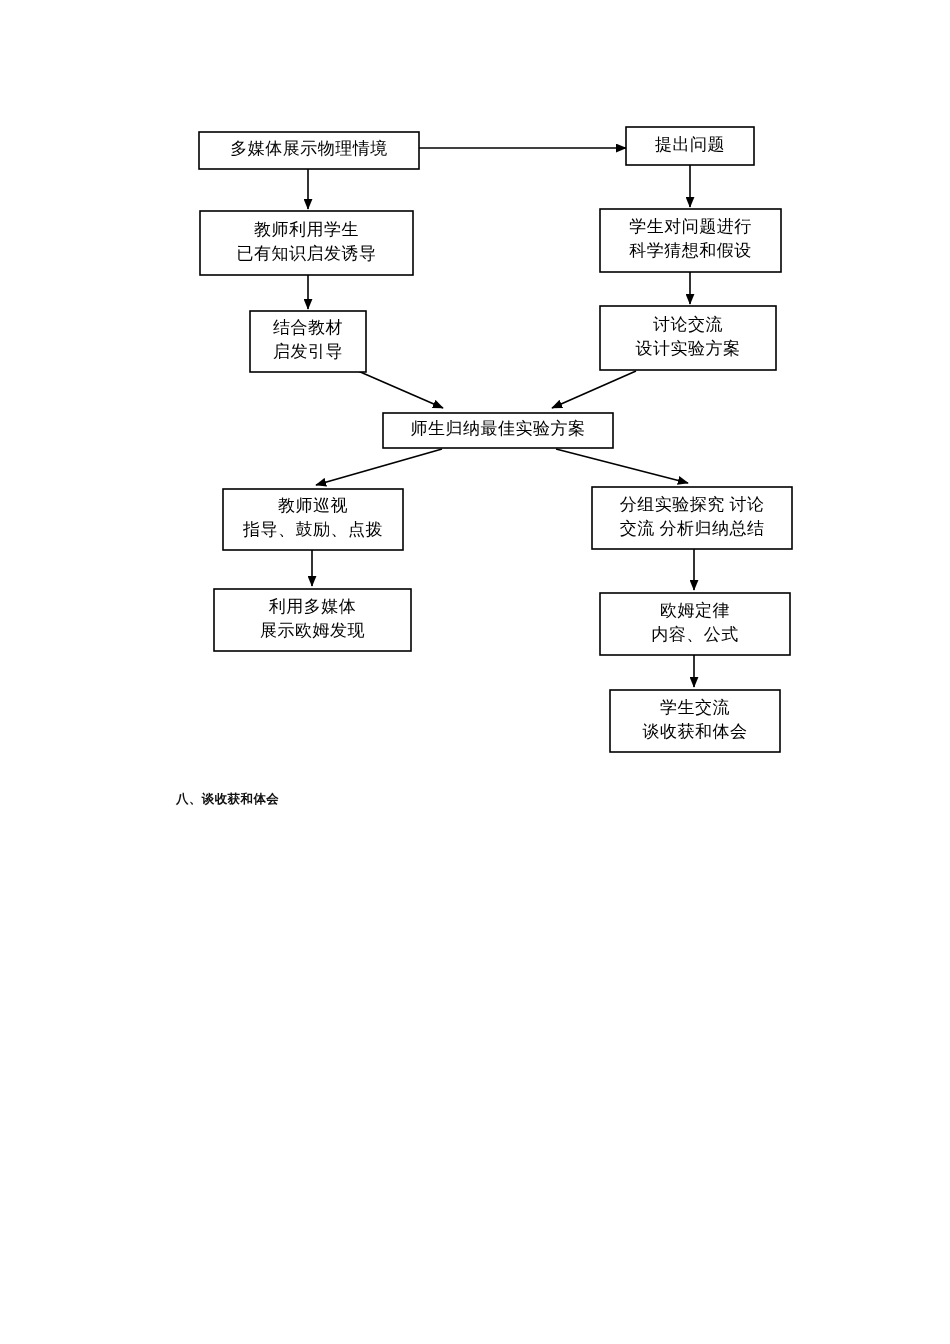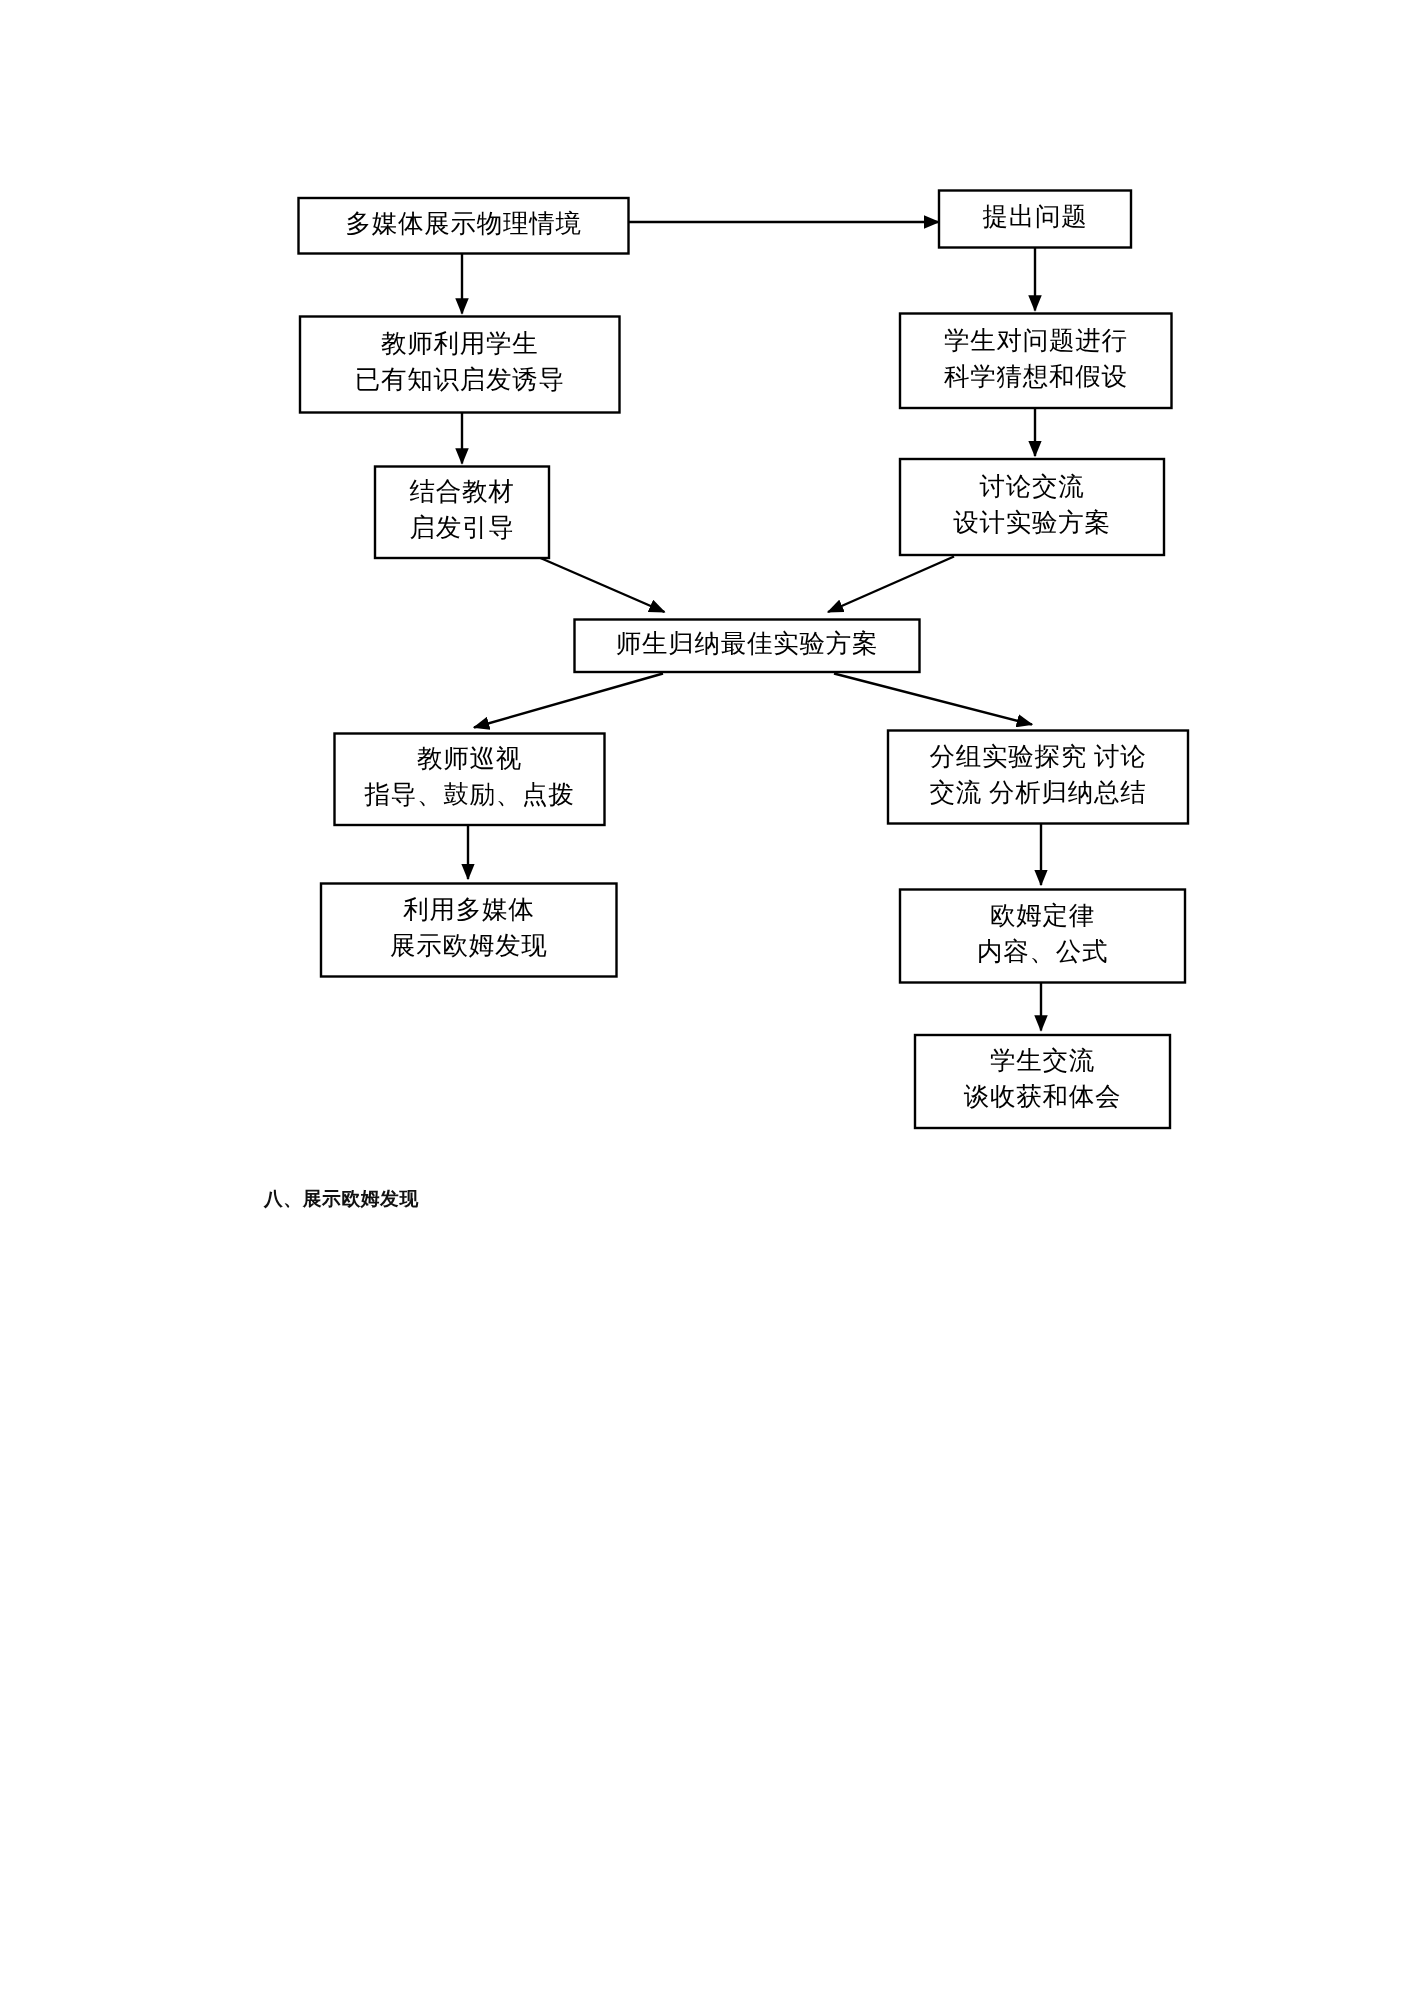--- a/index.html
+++ b/index.html
@@ -142,15 +142,15 @@
           <text x="695" y="636" class="node-text">内容、公式</text>
         </g>
         <g>
           <rect x="610" y="690" width="170" height="62" class="node-box"></rect>
           <text x="695" y="709" class="node-text">学生交流</text>
           <text x="695" y="733" class="node-text">谈收获和体会</text>
         </g>
       </g>
   </svg>
 
-  <div class="caption">八、展示欧姆发现</div>
+  <div class="caption">八、谈收获和体会</div>
 
 </div>
 
 </body></html>

